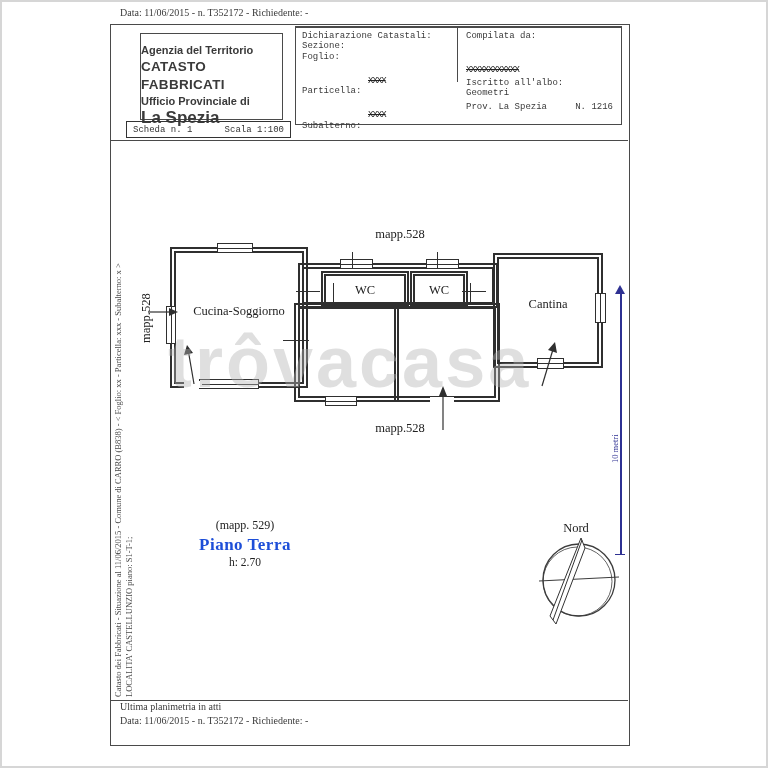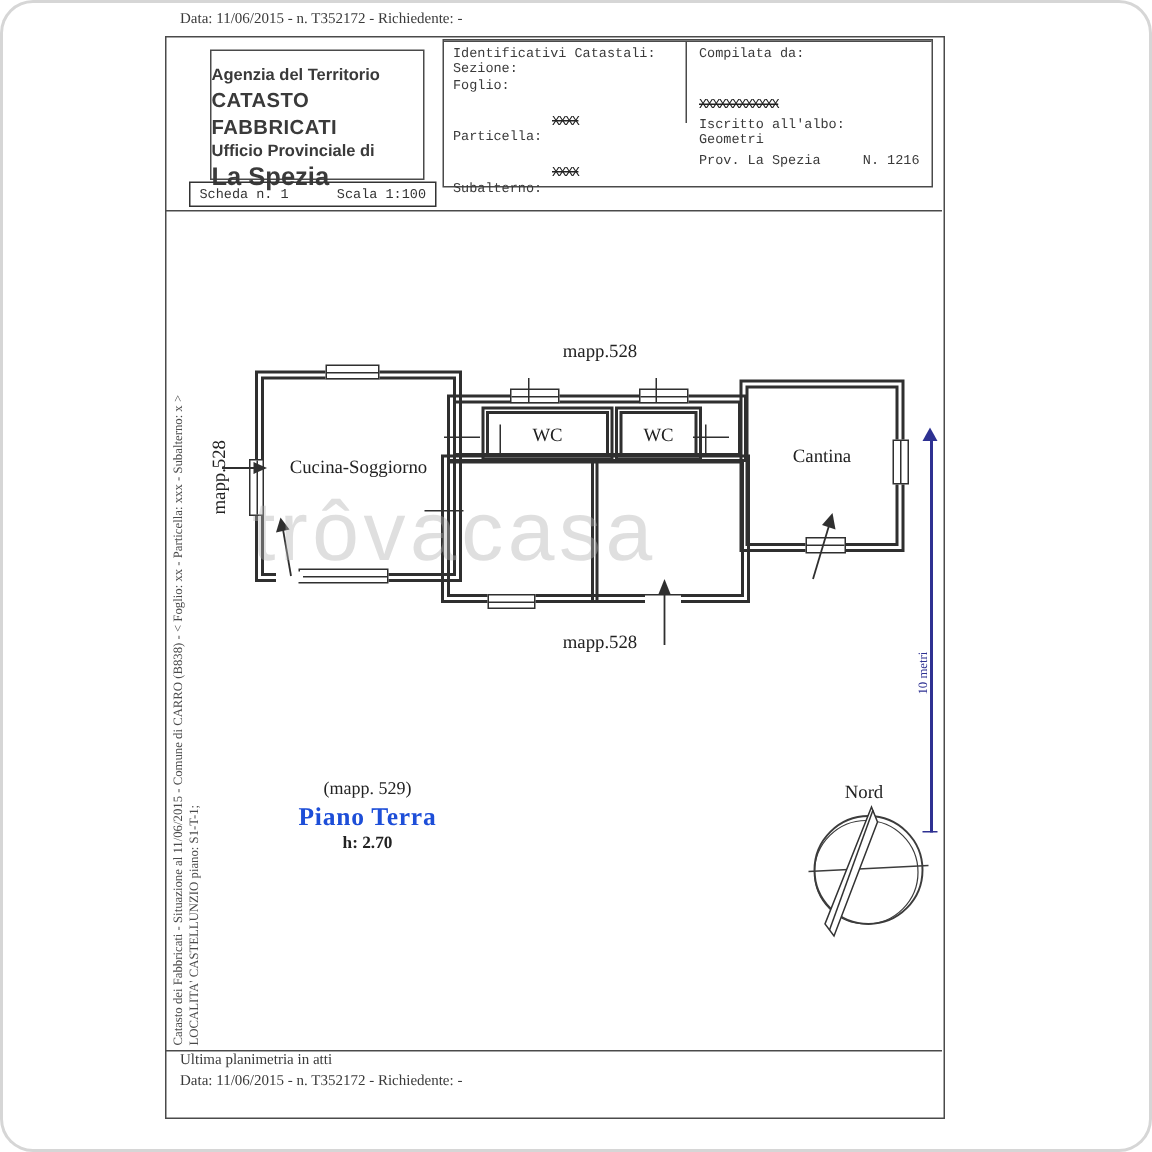--- a/index.html
+++ b/index.html
@@ -1,18 +1,18 @@
 <!DOCTYPE html>
 <html><head>
 <meta charset="utf-8">
 <style>
   html,body{margin:0;padding:0;background:#ffffff;}
   .page{position:relative;width:768px;height:768px;background:#fff;overflow:hidden;
         box-shadow:inset 0 0 0 2px #d6d6d6;
-        font-family:"Liberation Serif","DejaVu Serif",serif;color:#333;border-radius:22px;}
+        font-family:"Liberation Serif","DejaVu Serif",serif;color:#333;}
   .abs{position:absolute;}
   .mono{font-family:"Liberation Mono","DejaVu Sans Mono",monospace;}
   .sans{font-family:"Liberation Sans","DejaVu Sans",sans-serif;}
   .serif{font-family:"Liberation Serif","DejaVu Serif",serif;}
   .center{text-align:center;}
   .nowrap{white-space:nowrap;}
   .frame{border:1px solid #4a4a4a;}
   .hline{background:#4a4a4a;height:1px;}
   
   .agency-box{left:140px;top:33px;width:143px;height:87px;border:1px solid #4a4a4a;
@@ -45,23 +45,23 @@
   .win-v:after{content:"";position:absolute;top:0;bottom:0;left:45%;border-left:1px solid #2f2f2f;}
   .gap{position:absolute;background:#fff;}
   .tick-h{position:absolute;height:1px;background:#2f2f2f;}
   .tick-v{position:absolute;width:1px;background:#2f2f2f;}
   .room-label{position:absolute;text-align:center;font-size:12.5px;color:#222;}
   .mapp{position:absolute;font-size:12.5px;color:#222;text-align:center;}
   .rot{transform:rotate(-90deg);transform-origin:0 0;white-space:nowrap;}
   .margin-text{position:absolute;font-size:8.5px;color:#4a4a4a;}
   .caption-mapp{left:185px;top:518px;width:120px;font-size:12px;color:#222;}
   .caption-floor{left:172px;top:535px;width:146px;font-size:17px;font-weight:bold;color:#1d4ed8;letter-spacing:.5px;}
-  .caption-h{left:172px;top:556px;width:146px;font-size:11.5px;color:#222;font-weight:bold;}
+  .caption-h{left:172px;top:556px;width:146px;font-size:11.5px;color:#222;}
   .small-line{font-size:10px;color:#3a3a3a;}
-  .watermark{left:168px;top:326px;font-size:56px;font-weight:normal;
+  .watermark{left:168px;top:326px;font-size:72px;font-weight:bold;
              font-family:"Liberation Sans","DejaVu Sans",sans-serif;
              color:rgba(178,178,178,0.42);letter-spacing:3px;z-index:60;line-height:1;}
   .scale-line{left:620px;top:293px;width:2px;height:262px;}
   .scale-arrow{left:615px;top:285px;width:0;height:0;border-left:5px solid transparent;
                border-right:5px solid transparent;}
   .scale-tick{left:615px;top:554px;width:10px;height:1px;}
   .nord-label{left:541px;top:521px;width:70px;text-align:center;font-size:12.5px;color:#222;}
   svg{display:block;}
 </style>
 </head>
@@ -84,21 +84,21 @@
   </div>
 
   <div class="abs scheda-box mono">
     <span>Scheda n. 1</span>
     <span>Scala 1:100</span>
   </div>
 
   <div class="abs decl-box mono">
     <div class="decl-bottom">
       <div class="decl-left">
-        <div>Identificativi Catastali:</div>
+        <div>Dichiarazione Catastali:</div>
         <div class="id-row">
             <span class="id-label">Sezione:</span>
           </div>
         <div class="id-row">
           <span class="id-label">Foglio:</span>
           <span class="id-val redacted">XXXX</span>
         </div>
         <div class="id-row">
           <span class="id-label">Particella:</span>
           <span class="id-val redacted">XXXX</span>

